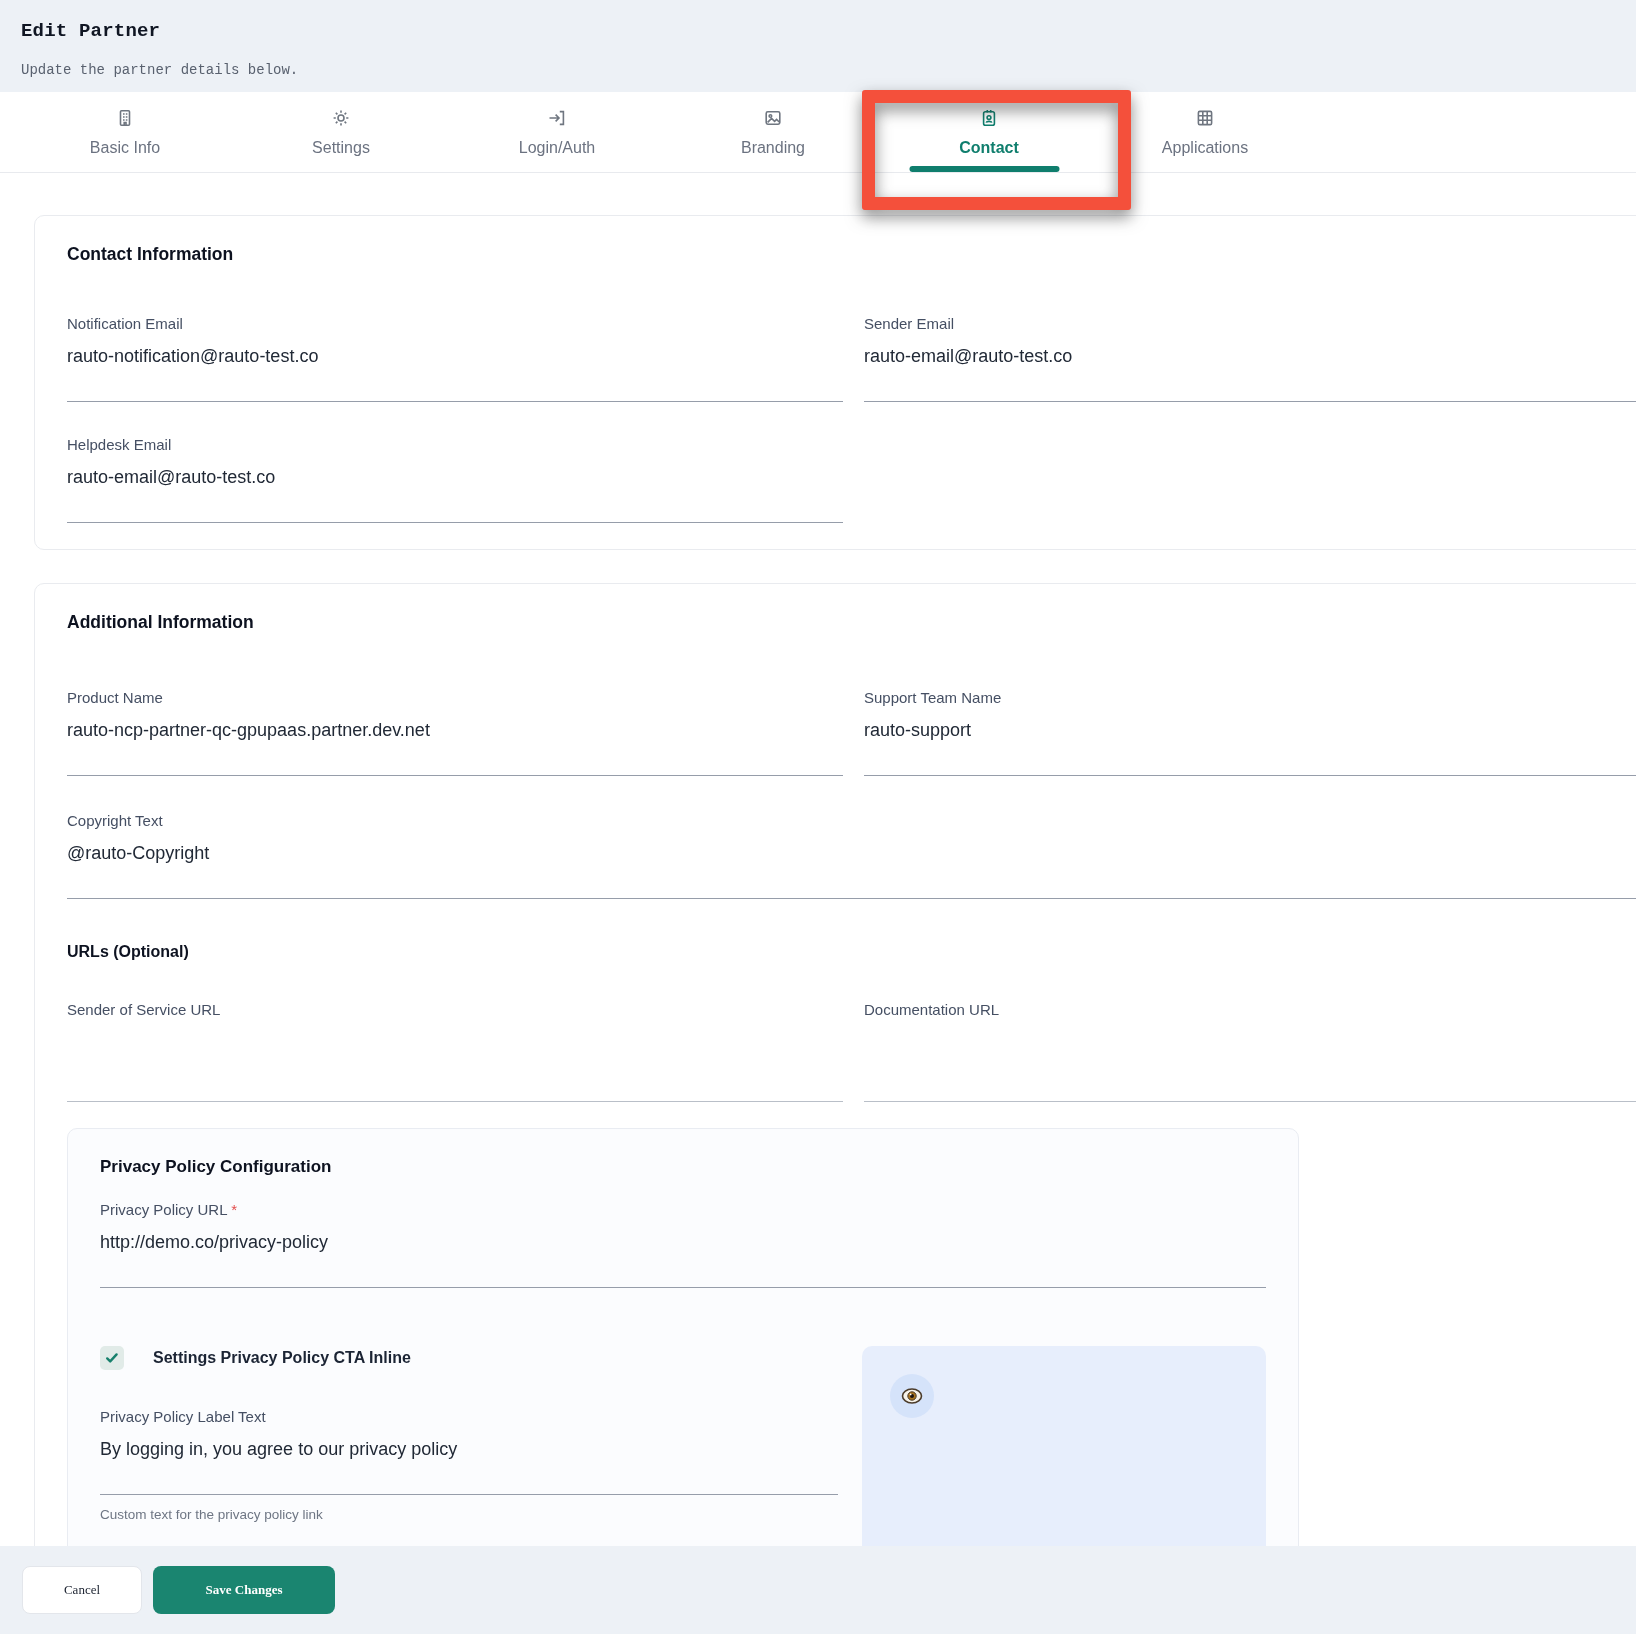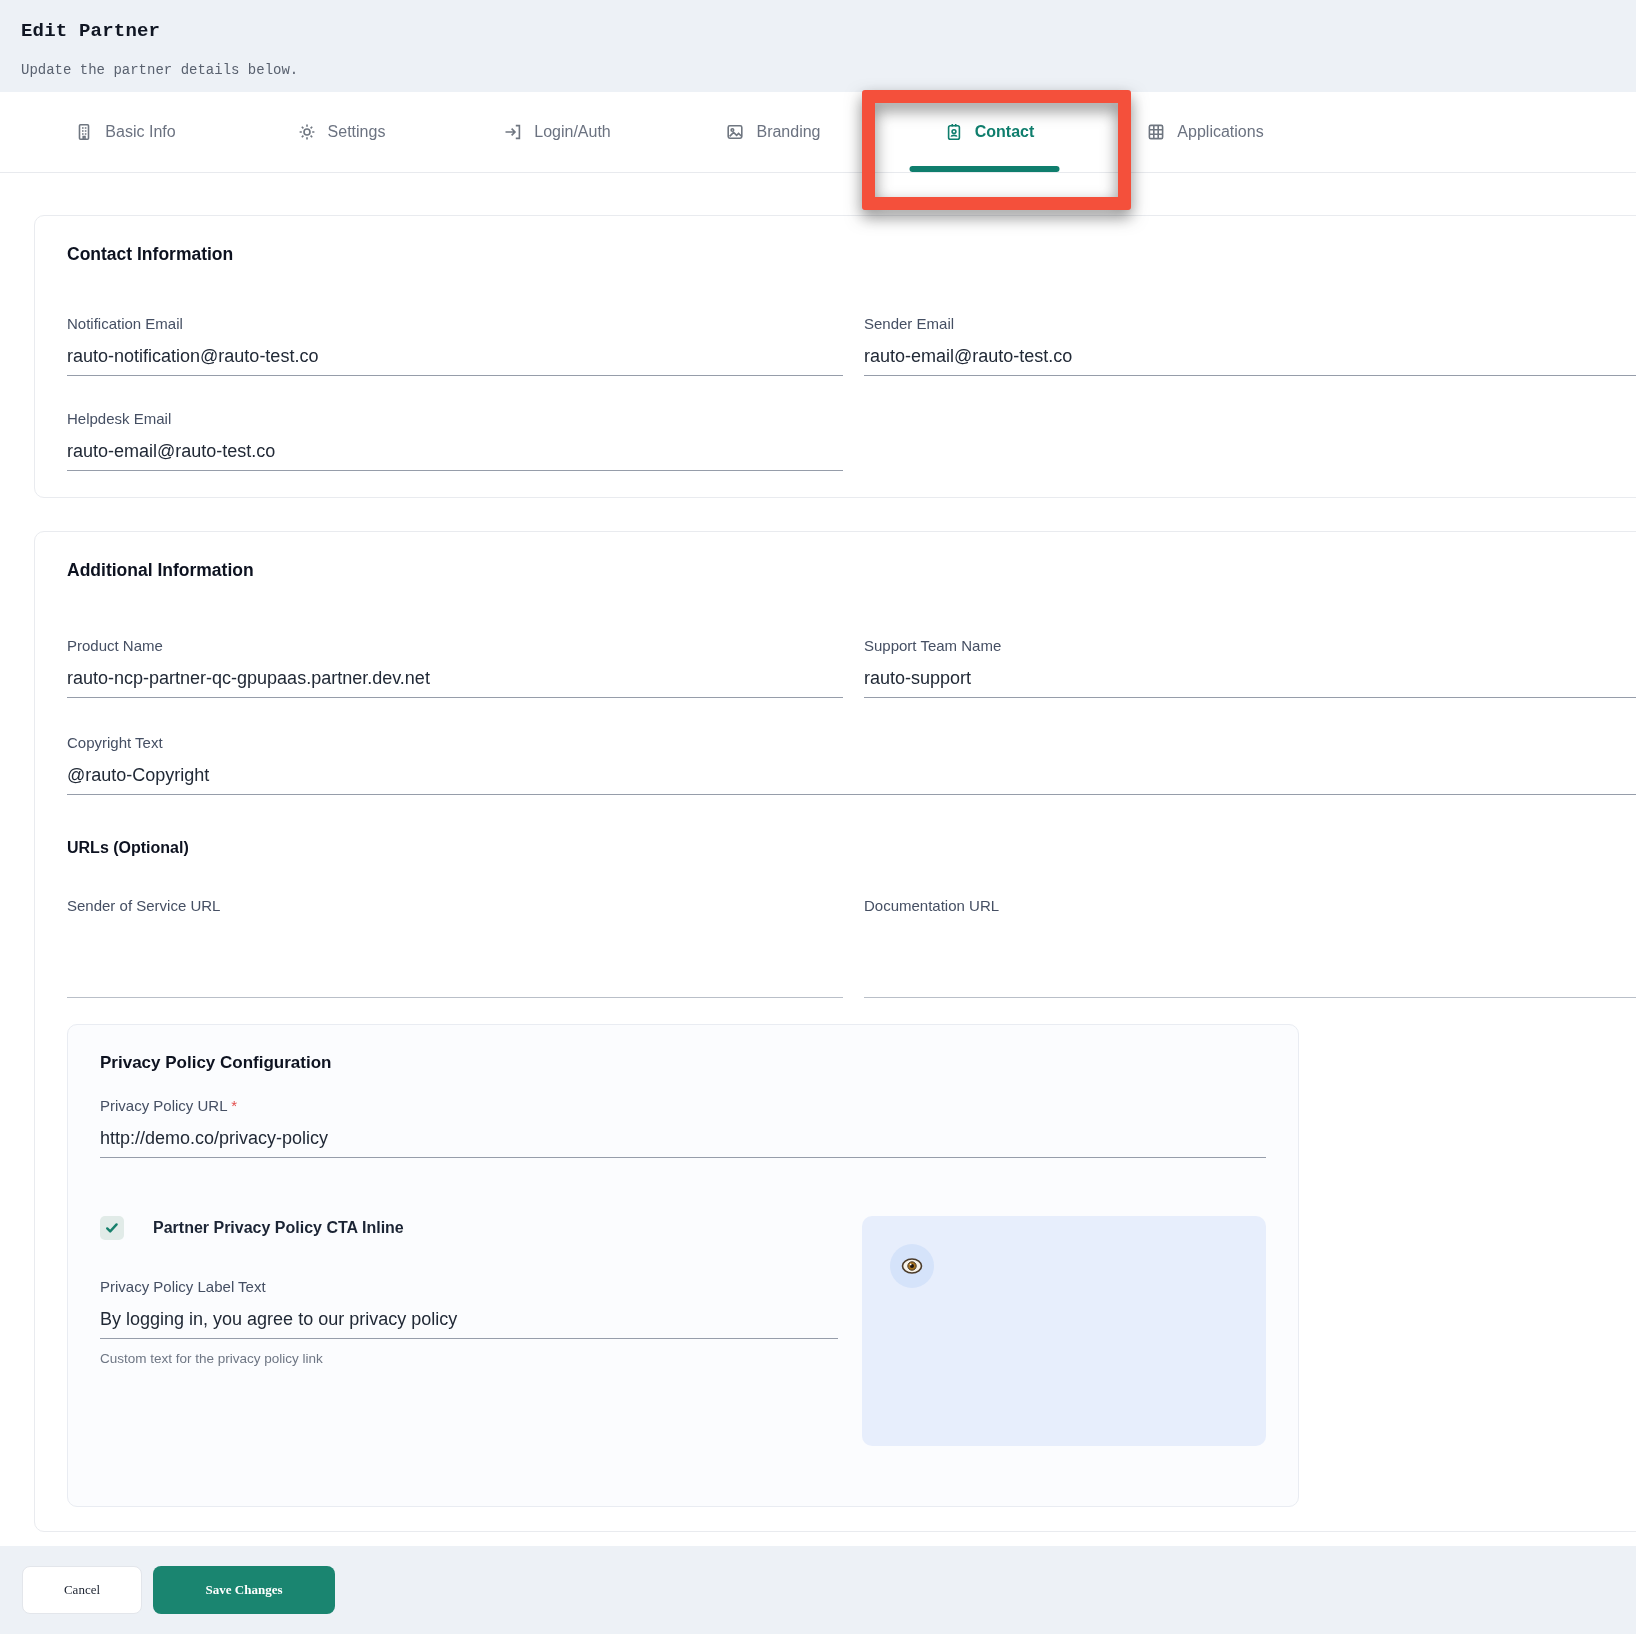--- a/index.html
+++ b/index.html
@@ -7,21 +7,21 @@
   body { font-family:"Liberation Sans", sans-serif; background:#ffffff; color:#1f2735; }
   .app { position:relative; width:1636px; height:1634px; overflow:hidden; background:#ffffff; }
 
   
   .page-header { height:92px; background:#edf1f6; padding:20px 0 0 21px;font-family:Liberation Mono, monospace; }
   .page-header h1 { font-size:19px; font-weight:700; color:#101623; letter-spacing:.2px; }
   .page-header .subtitle { margin-top:20px; font-size:14px; color:#59616f; }
 
   
   .tabbar { position:relative; height:81px; background:#ffffff; border-bottom:1px solid #e8eaee; display:flex; padding-left:17px; }
-  .tab { position:relative; width:216px; height:100%; display:flex; align-items:center; justify-content:center; gap:11px; color:#6b7280; font-size:16px; font-weight:500; cursor:pointer; }
+  .tab { position:relative; width:216px; height:100%; display:flex; align-items:center; justify-content:center; gap:11px; color:#6b7280; font-size:16px; font-weight:500; cursor:pointer;flex-direction:column; }
   .tab .ticon { display:flex; align-items:center; }
   .tab svg { stroke:#6f7680; }
   .tab.active { color:#0f7e6d; font-weight:700; }
   .tab.active svg { stroke:#0f7e6d; }
   .tab.active::after { content:""; position:absolute; bottom:0px; left:50%; transform:translateX(-53%); width:150px; height:6px; border-radius:3px; background:#0f7e6d; }
 
   
   .annotation-box { position:absolute; left:862px; top:90px; width:269px; height:120px; border:13px solid #f4503b; border-radius:3px; z-index:5; pointer-events:none; filter:drop-shadow(0 7px 8px rgba(35,35,35,0.55)); }
 
   
@@ -31,21 +31,21 @@
   .card2 { margin-top:33px; padding:28px 0 24px 32px; }
   .card h2 { font-size:17.5px; font-weight:700; color:#0d1220; }
   .card1 h2 { margin-bottom:50px; }
   .card2 h2 { margin-bottom:56px; }
 
   .grid2 { display:grid; grid-template-columns:776px 1fr; column-gap:21px; }
   .field { display:block; }
   .field .flabel { font-size:15px; color:#454f63; margin-bottom:14px; }
   .field input { display:block; width:100%; border:none; outline:none; background:transparent;
                  font-family:"Liberation Sans", sans-serif; font-size:18px; color:#212936;
-                 padding:0 0 8px 0; border-bottom:1px solid #969daa; }
+                 padding:0 0 34px 0; border-bottom:1px solid #969daa; }
   .field input.empty { padding-bottom:48px; border-bottom:1px solid #b9bfc8; }
   .row-gap { height:34px; }
 
   .card2 .r1 { margin-bottom:36px; }
   .copyright-field { margin-bottom:44px; }
   .urls-heading { font-size:16px; font-weight:700; color:#0d1220; margin-bottom:40px; }
 
   
   .privacy-card { width:1232px; background:#fbfcfe; border:1px solid #e9ecf2; border-radius:10px; margin-top:26px; padding:28px 32px 60px 32px; }
   .privacy-card h3 { font-size:17px; font-weight:700; color:#0d1220; margin-bottom:24px; }
@@ -214,21 +214,21 @@
         </div>
 
         <div class="pp-grid">
           <div>
             <div class="cta-row">
               <div class="checkbox">
                 <svg width="16" height="16" viewBox="0 0 16 16" fill="none">
                   <path d="M3.2 8.4l3 3 6.4-7" stroke="#17806c" stroke-width="2.4" stroke-linecap="round" stroke-linejoin="round"></path>
                 </svg>
               </div>
-              <div class="cta-label">Partner Privacy Policy CTA Inline</div>
+              <div class="cta-label">Settings Privacy Policy CTA Inline</div>
             </div>
 
             <div class="field">
               <div class="flabel">Privacy Policy Label Text</div>
               <input type="text" value="By logging in, you agree to our privacy policy" style="">
               <div class="helper">Custom text for the privacy policy link</div>
             </div>
           </div>
 
           <div class="preview-panel">

